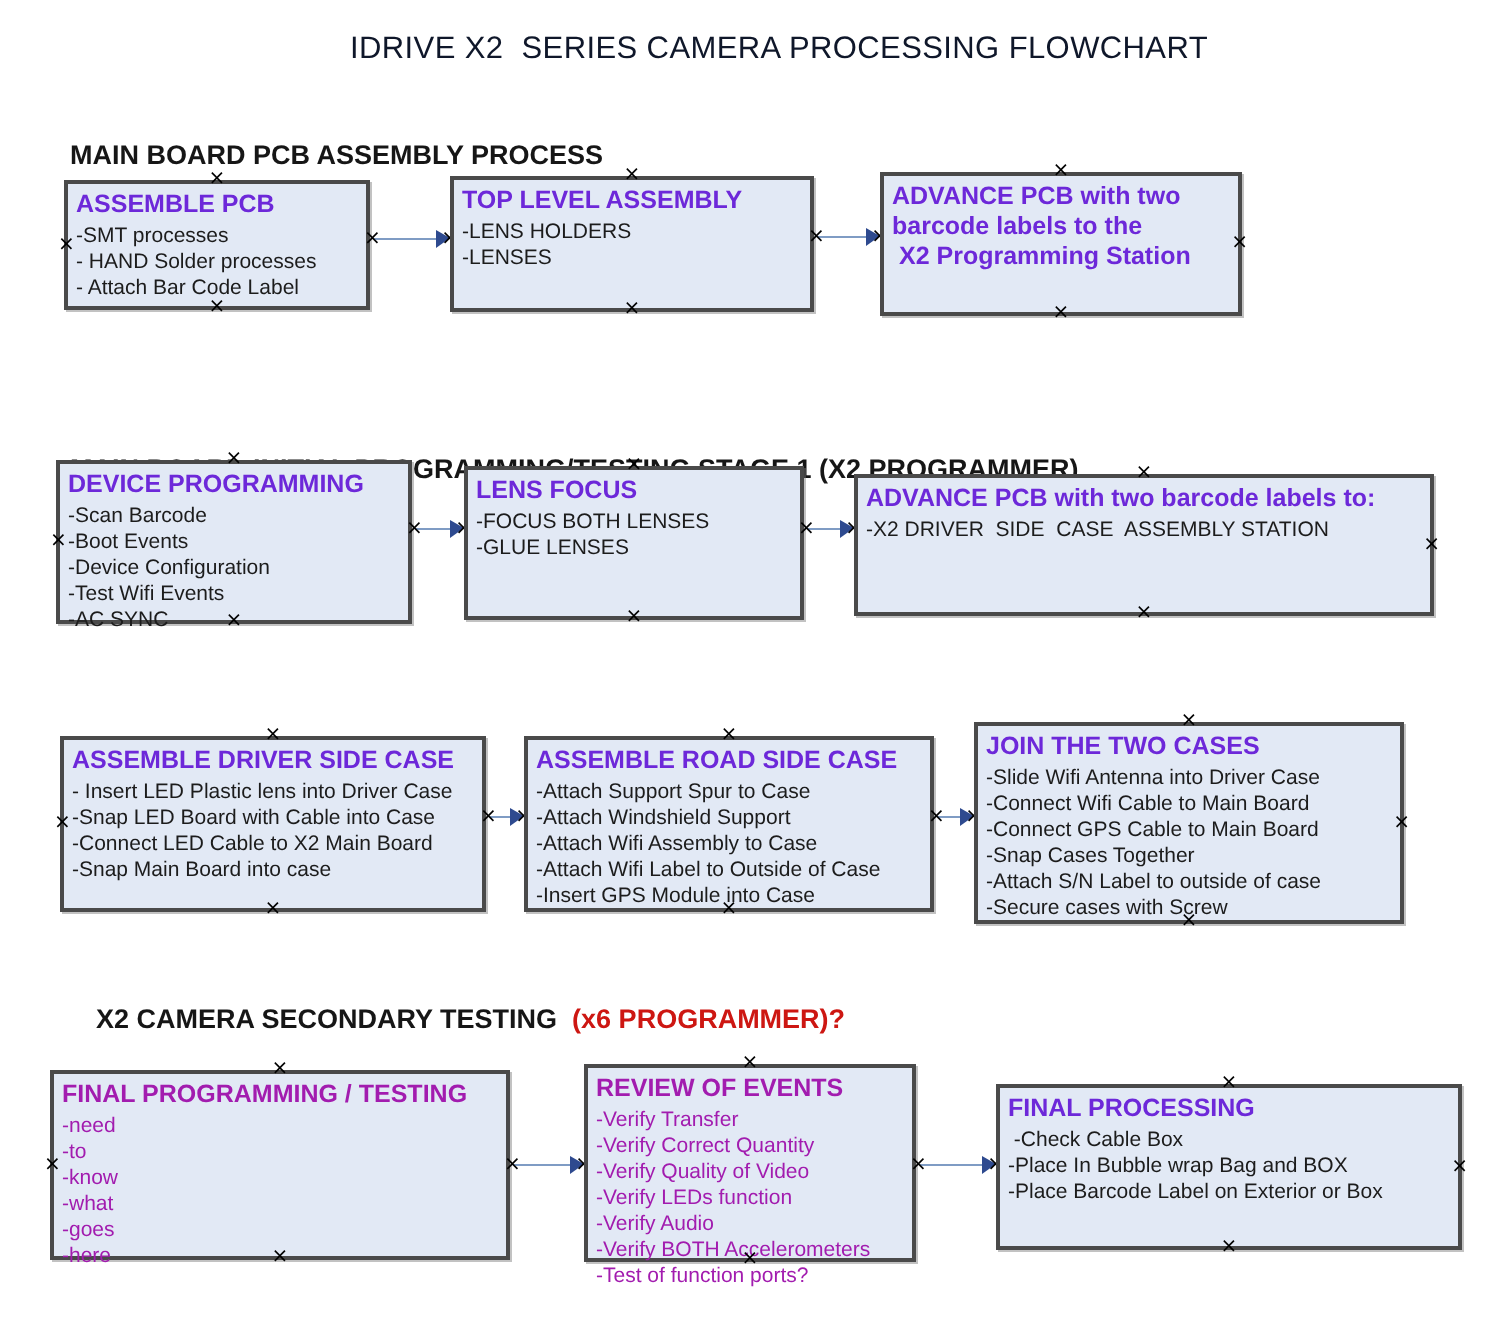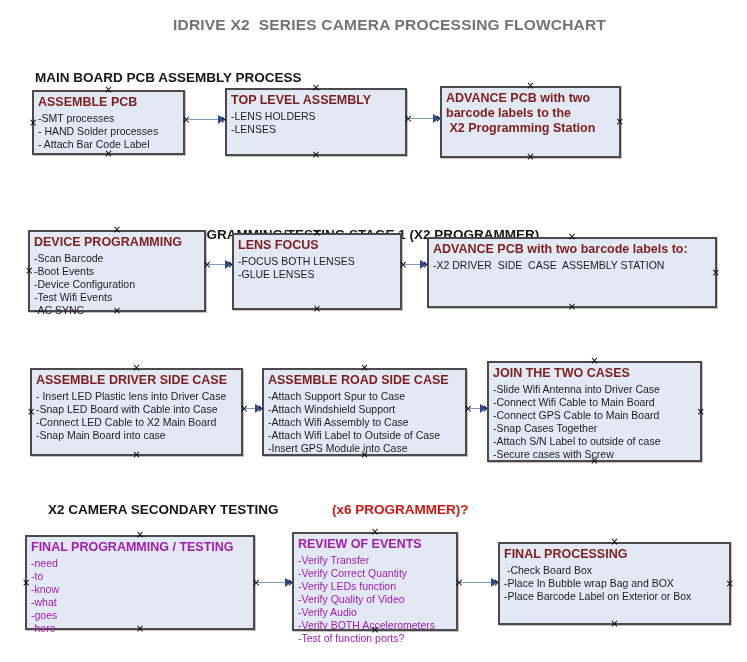--- a/index.html
+++ b/index.html
@@ -2,31 +2,31 @@
 <html><head>
 <meta charset="utf-8">
 <style>
   html,body{margin:0;padding:0;background:#ffffff;}
   #canvas{
     position:relative;width:747px;height:662px;background:#ffffff;
     font-family:"Liberation Sans",sans-serif;color:#111;overflow:hidden;
   }
   .chart-title{
     position:absolute;left:0;right:0;top:16px;text-align:center;
-    font-size:15.5px;font-weight:bold;letter-spacing:.2px;white-space:pre;color:#737373;margin-left:32px;
+    font-size:15.5px;font-weight:normal;letter-spacing:.2px;white-space:pre;color:#0f172a;margin-left:32px;
   }
   .section-heading{
     position:absolute;font-size:13.5px;font-weight:bold;white-space:pre;color:#161616;
   }
-  .section-heading .suffix{color:#cd1712;margin-left:46px;}
+  .section-heading .suffix{color:#cd1712;}
   .box{
     position:absolute;background:#e2e9f5;border:2px solid #4a4a4a;
     padding:3px 4px;box-sizing:border-box;box-shadow:1px 1px 0 rgba(120,120,120,.45);
   }
-  .box-title{font-size:12.5px;font-weight:bold;line-height:15px;white-space:pre-wrap;margin-bottom:2px;color:#7f1d1d;}
+  .box-title{font-size:12.5px;font-weight:bold;line-height:15px;white-space:pre-wrap;margin-bottom:2px;color:#6d28d9;}
   .box-item{font-size:10.5px;line-height:13px;white-space:pre;color:#1c1c1c;}
   .box.red .box-title,.box.red .box-item{color:#a21caf;}
   .arrow{position:absolute;height:9px;}
   .arrow-line{position:absolute;left:1px;right:5px;top:4px;height:1px;background:#7f9cc4;}
   .arrow-head{
     position:absolute;right:0;top:0;width:0;height:0;
     border-left:7px solid #2e4a8f;border-top:4px solid transparent;border-bottom:5px solid transparent;
   }
   .handle{position:absolute;font-size:10px;line-height:10px;color:#000;font-family:"DejaVu Sans",sans-serif;pointer-events:none;}
   .handle-top{top:-7px;left:50%;transform:translateX(-50%);}
@@ -205,39 +205,39 @@
     <div class="arrow-line"></div>
     <div class="arrow-head"></div>
   <span class="handle handle-start">×</span>
       <span class="handle handle-end">×</span>
     </div>
 
   <div class="box red" style="left:292px;top:532px;width:166px;height:99px;overflow:visible">
     <div class="box-title">REVIEW OF EVENTS</div>
     <div class="box-item">-Verify Transfer</div>
     <div class="box-item">-Verify Correct Quantity</div>
+    <div class="box-item">-Verify Quality of Video</div>
     <div class="box-item">-Verify LEDs function</div>
-    <div class="box-item">-Verify Quality of Video</div>
     <div class="box-item">-Verify Audio</div>
     <div class="box-item">-Verify BOTH Accelerometers</div>
     <div class="box-item">-Test of function ports?</div>
   <span class="handle handle-top">×</span>
       <span class="handle handle-bottom">×</span>
     </div>
 
   <div class="arrow" style="left:459px;top:578px;width:39px">
     <div class="arrow-line"></div>
     <div class="arrow-head"></div>
   <span class="handle handle-start">×</span>
       <span class="handle handle-end">×</span>
     </div>
 
   <div class="box" style="left:498px;top:542px;width:233px;height:83px">
     <div class="box-title">FINAL PROCESSING</div>
-    <div class="box-item"> -Check Board Box</div>
+    <div class="box-item"> -Check Cable Box</div>
     <div class="box-item">-Place In Bubble wrap Bag and BOX</div>
     <div class="box-item">-Place Barcode Label on Exterior or Box</div>
   <span class="handle handle-top">×</span>
       <span class="handle handle-bottom">×</span>
       <span class="handle handle-right">×</span>
     </div>
 
 </div>
 
 </body></html>

